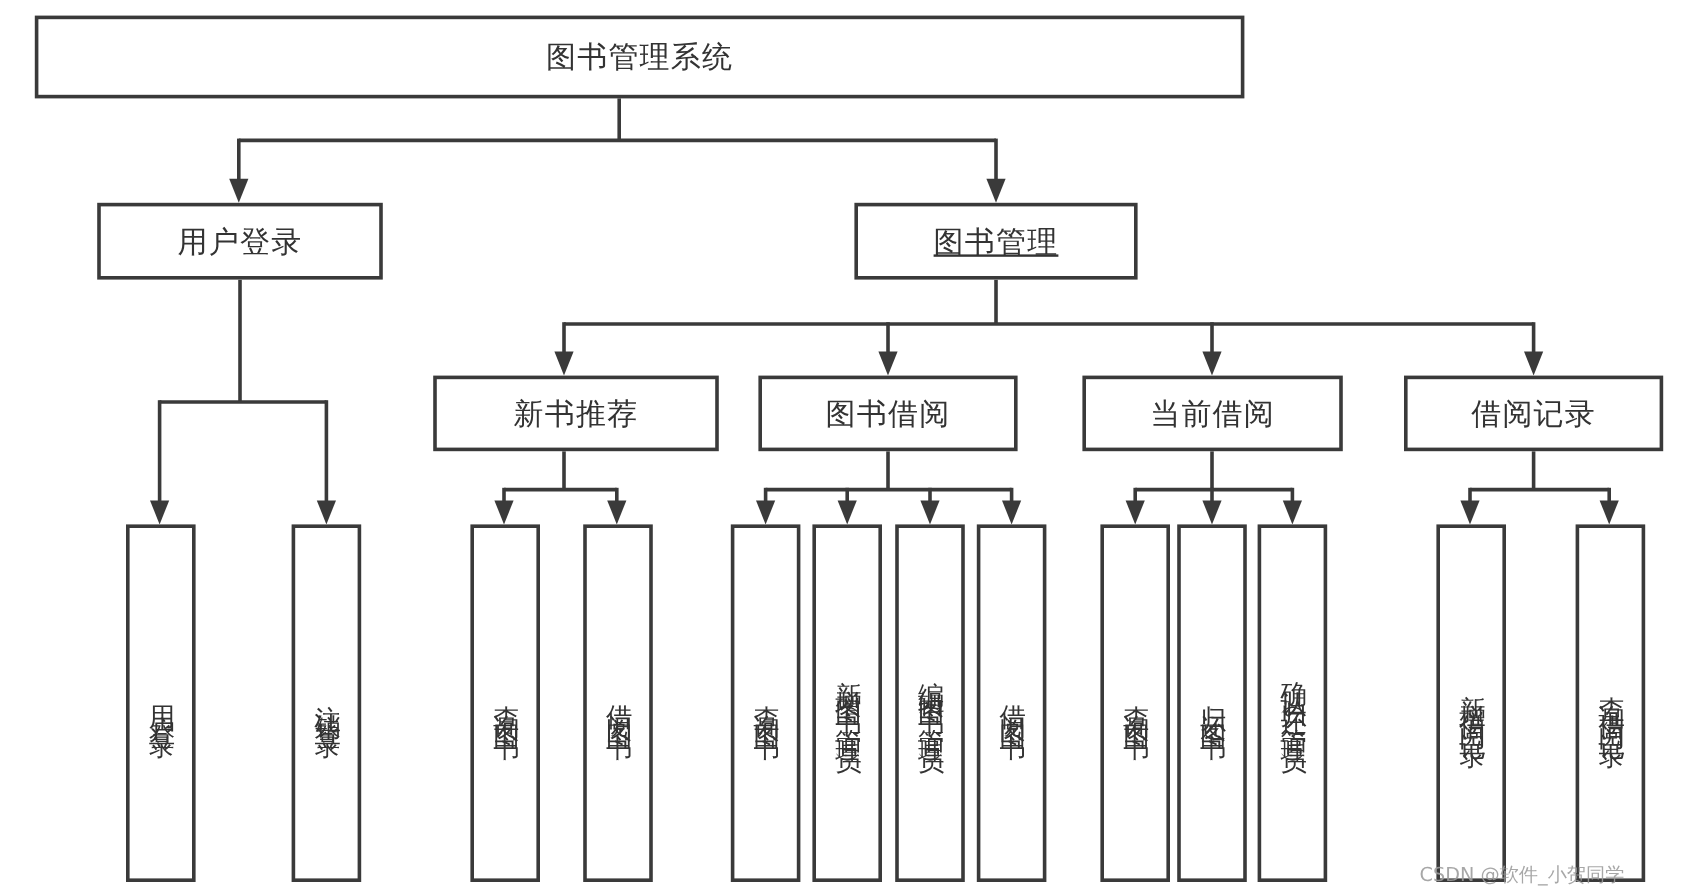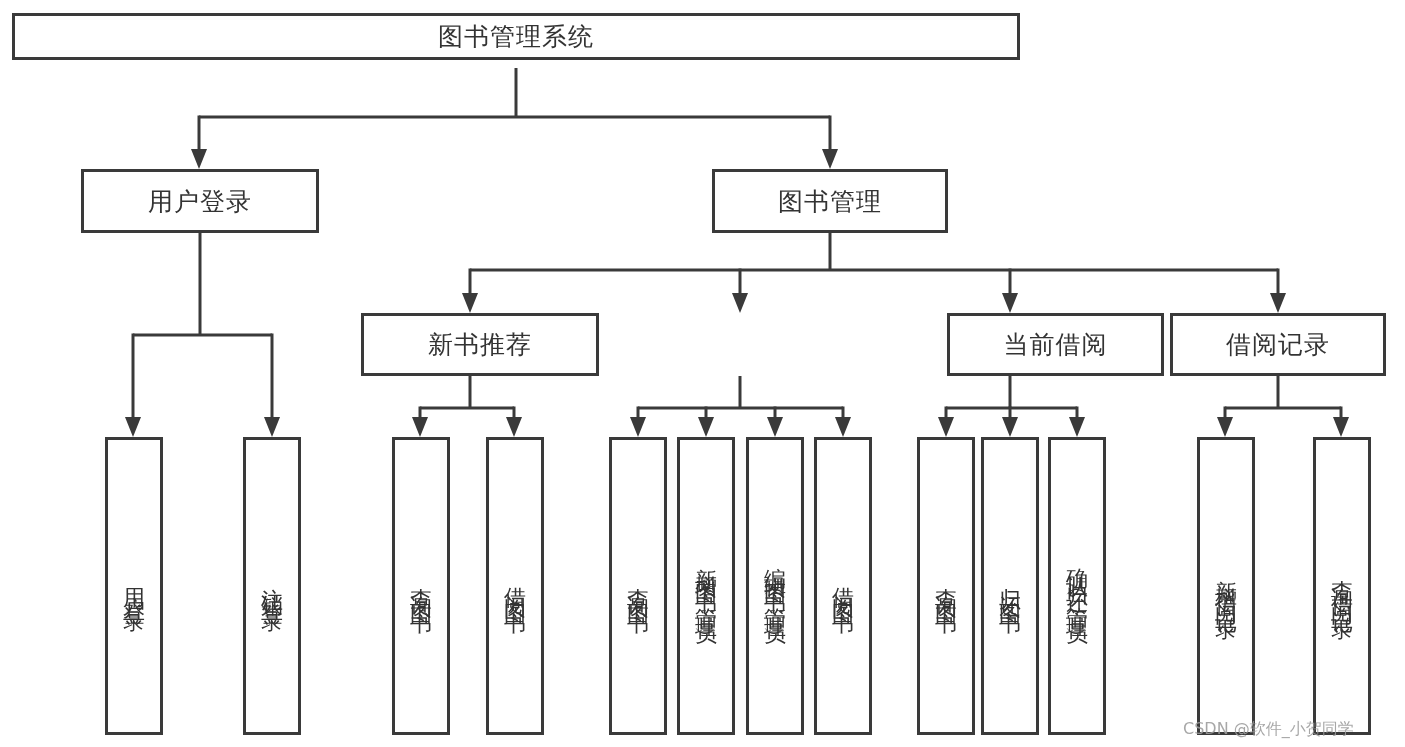--- a/index.html
+++ b/index.html
@@ -128,35 +128,38 @@
     <polygon points="698,417 714,417 706,437"></polygon>
     <polygon points="767,417 783,417 775,437"></polygon>
     <polygon points="835,417 851,417 843,437"></polygon>
     <polygon points="938,417 954,417 946,437"></polygon>
     <polygon points="1002,417 1018,417 1010,437"></polygon>
     <polygon points="1069,417 1085,417 1077,437"></polygon>
     <polygon points="1217,417 1233,417 1225,437"></polygon>
     <polygon points="1333,417 1349,417 1341,437"></polygon>
   </svg>
 
-  <div class="node h-node" style="left:12px; top:13px; width:1008px; height:47px;">
+  <div class="node h-node" style="left:29px; top:13px; width:1008px; height:69px;">
     <span>图书管理系统</span>
   </div>
 
   <div class="node h-node" style="left:81px; top:169px; width:238px; height:64px;">
     <span>用户登录</span>
   </div>
-  <div class="node h-node" style="left:712px; top:169px; width:236px; height:64px;">
+  <div class="node h-node" style="left:712px; top:169px; width:236px; height:64px;text-decoration:underline;">
     <span>图书管理</span>
   </div>
 
   <div class="node h-node" style="left:361px; top:313px; width:238px; height:63px;">
     <span>新书推荐</span>
   </div>
-  <div class="node h-node" style="left:902px; top:313px; width:217px; height:63px;margin-left:45px;">
+  <div class="node h-node" style="left:632px; top:313px; width:216px; height:63px;">
+    <span>图书借阅</span>
+  </div>
+  <div class="node h-node" style="left:902px; top:313px; width:217px; height:63px;">
     <span>当前借阅</span>
   </div>
   <div class="node h-node" style="left:1170px; top:313px; width:216px; height:63px;">
     <span>借阅记录</span>
   </div>
 
   <div class="node leaf" style="left:105px; top:437px; width:58px; height:298px;">
     <span>用户登录</span>
   </div>
   <div class="node leaf" style="left:243px; top:437px; width:58px; height:298px;">

